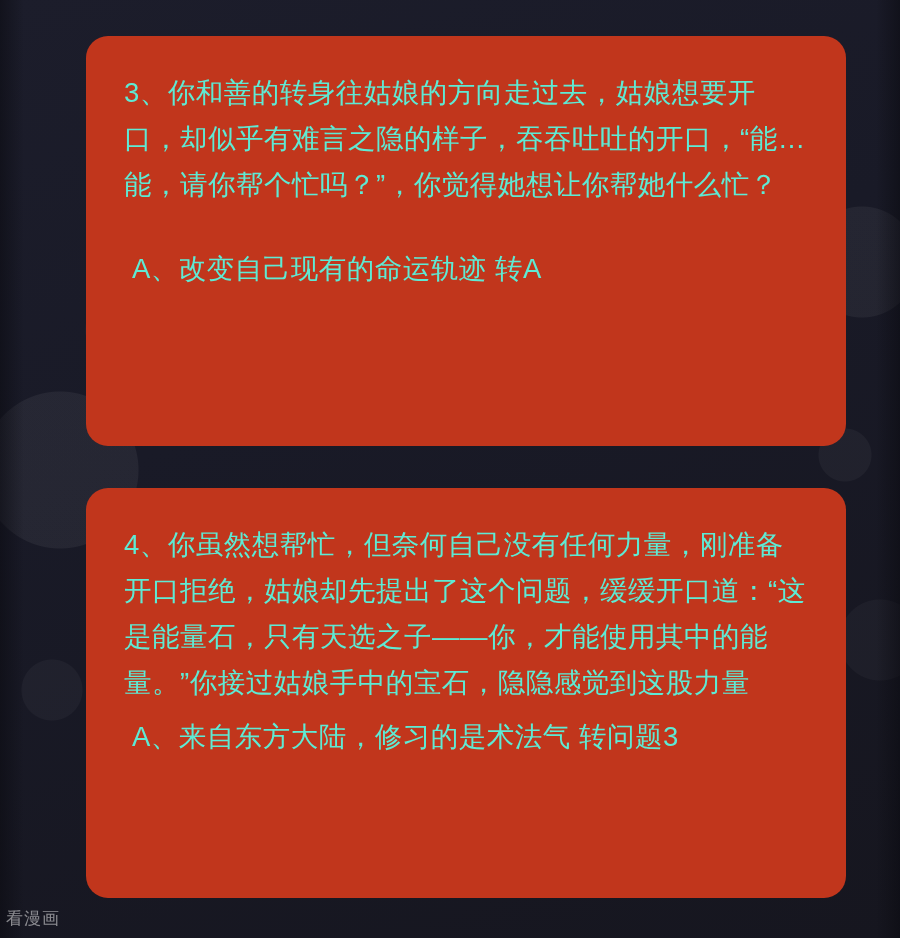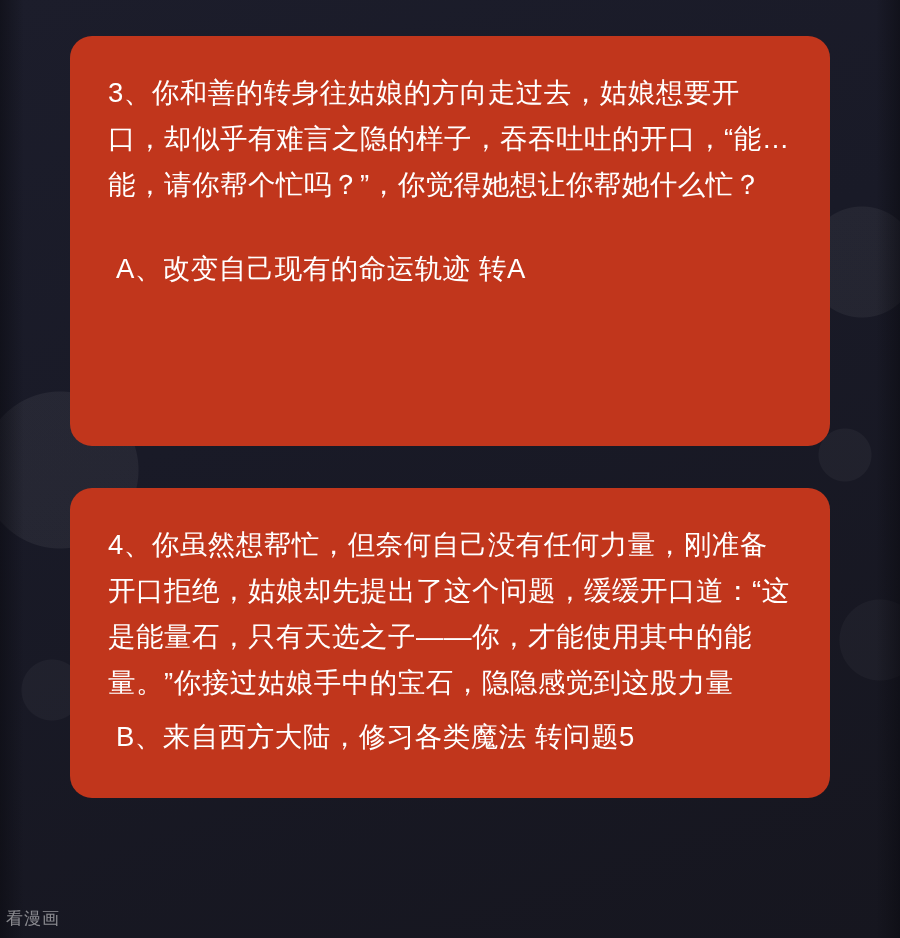--- a/index.html
+++ b/index.html
@@ -33,30 +33,30 @@
     width: 24px;
     height: 938px;
     background: linear-gradient(90deg, rgba(10,10,16,0.55), rgba(10,10,16,0.0));
   }
   .side-strip.right {
     right: 0;
     background: linear-gradient(270deg, rgba(10,10,16,0.55), rgba(10,10,16,0.0));
   }
   .panel {
     position: absolute;
-    left: 70px;
+    left: 86px;
     width: 760px;
     background: #c1361c;
     border-radius: 22px;
     box-sizing: border-box;
     padding: 34px 38px 30px 38px;
-    color: #ffffff;
+    color: #5eead4;
   }
   #panel-1 { top: 36px; height: 410px; }
-  #panel-2 { top: 488px; height: 310px; }
+  #panel-2 { top: 488px; height: 410px; }
 
   .para {
     font-size: 27.5px;
     line-height: 46px;
     letter-spacing: 0.5px;
     margin: 0;
     font-family: "Liberation Sans", "DejaVu Sans", sans-serif;
     font-weight: 500;
     text-align: left;
     word-break: break-word;
@@ -90,18 +90,18 @@
   <div class="side-strip right"></div>
 
   <div class="panel" id="panel-1">
     <p class="para">3、你和善的转身往姑娘的方向走过去，姑娘想要开口，却似乎有难言之隐的样子，吞吞吐吐的开口，“能…能，请你帮个忙吗？”，你觉得她想让你帮她什么忙？</p>
     <div class="gap"></div>
     <p class="option">A、改变自己现有的命运轨迹   转A</p>
   </div>
 
   <div class="panel" id="panel-2">
     <p class="para">4、你虽然想帮忙，但奈何自己没有任何力量，刚准备开口拒绝，姑娘却先提出了这个问题，缓缓开口道：“这是能量石，只有天选之子——你，才能使用其中的能量。”你接过姑娘手中的宝石，隐隐感觉到这股力量</p>
-    <p class="option">B、来自西方大陆，修习各类魔法   转问题5</p>
+    <p class="option">A、来自东方大陆，修习的是术法气   转问题3</p>
   </div>
 
   <div class="watermark">看漫画</div>
 
 </div>
 
 </body></html>

